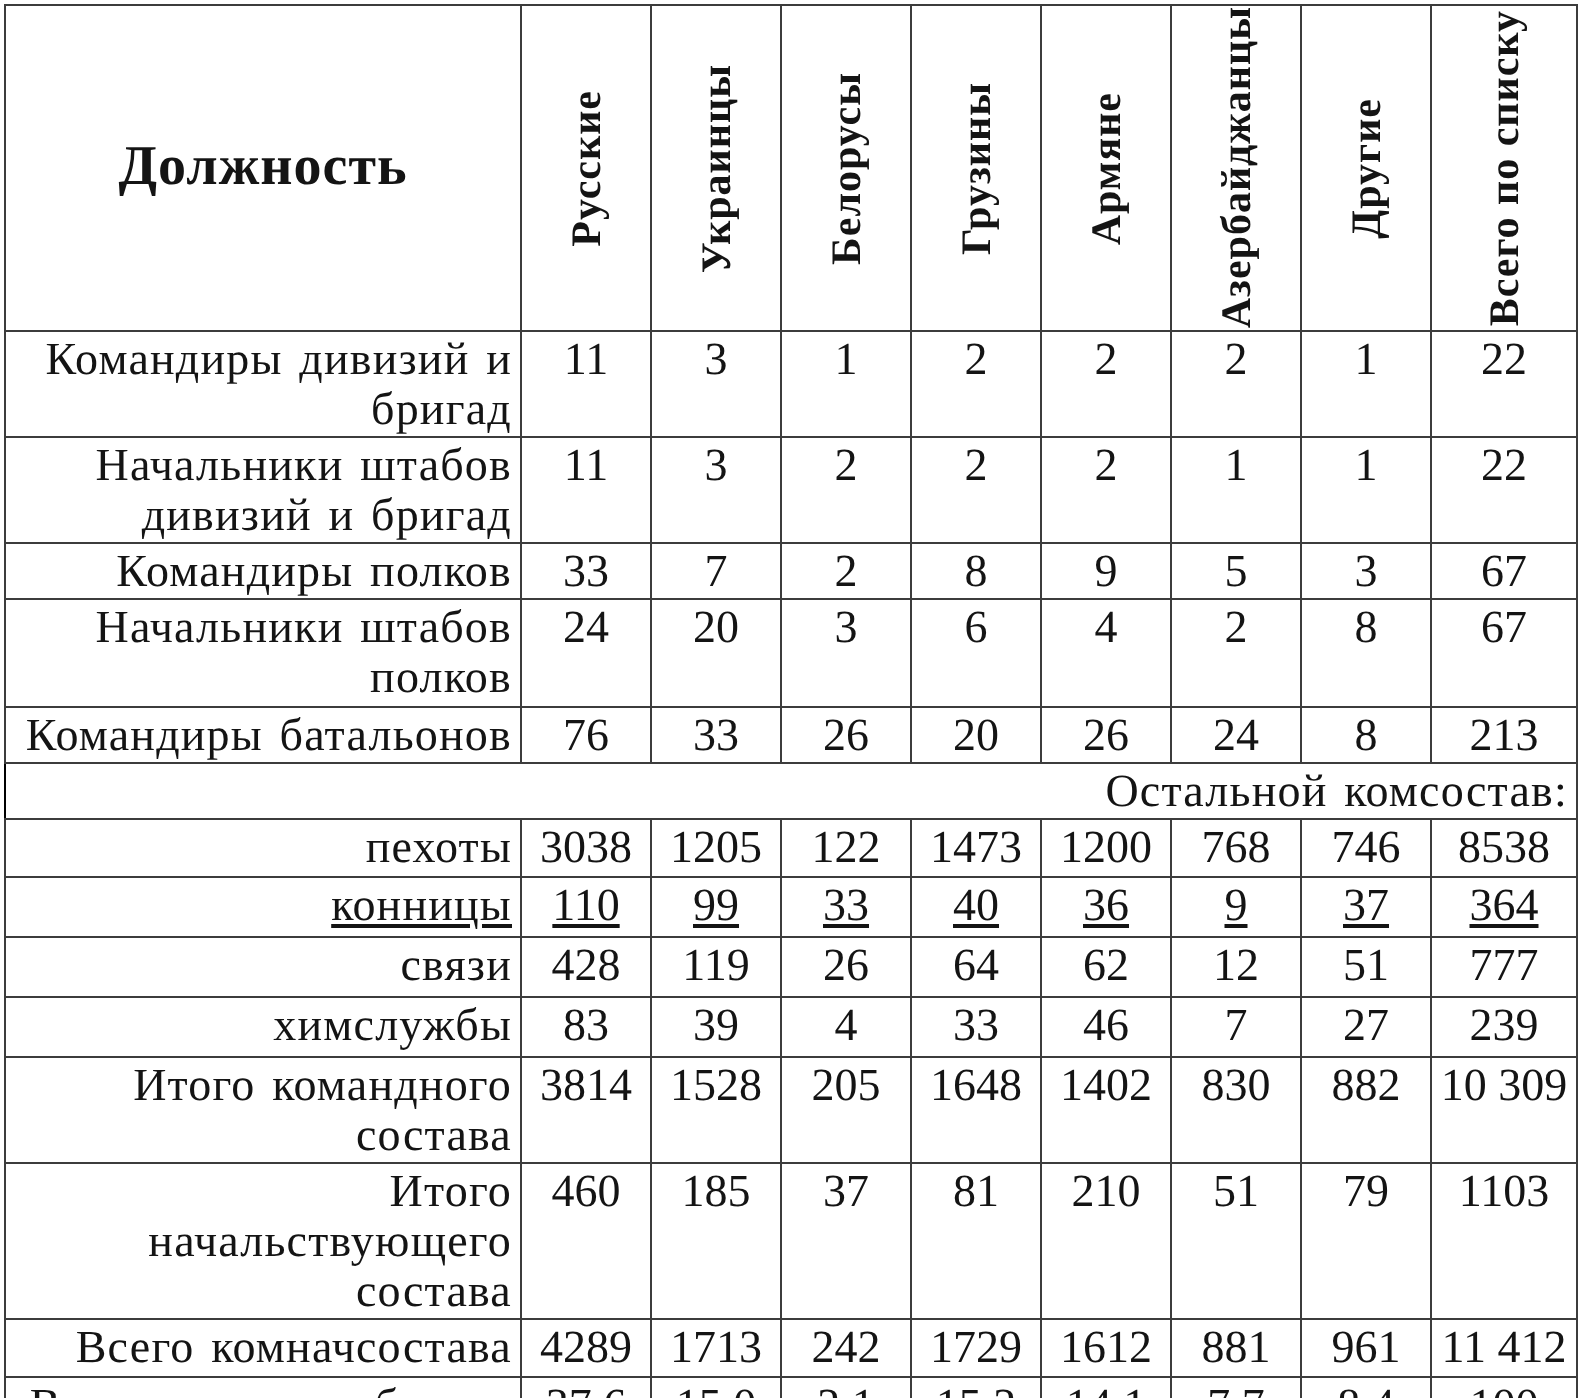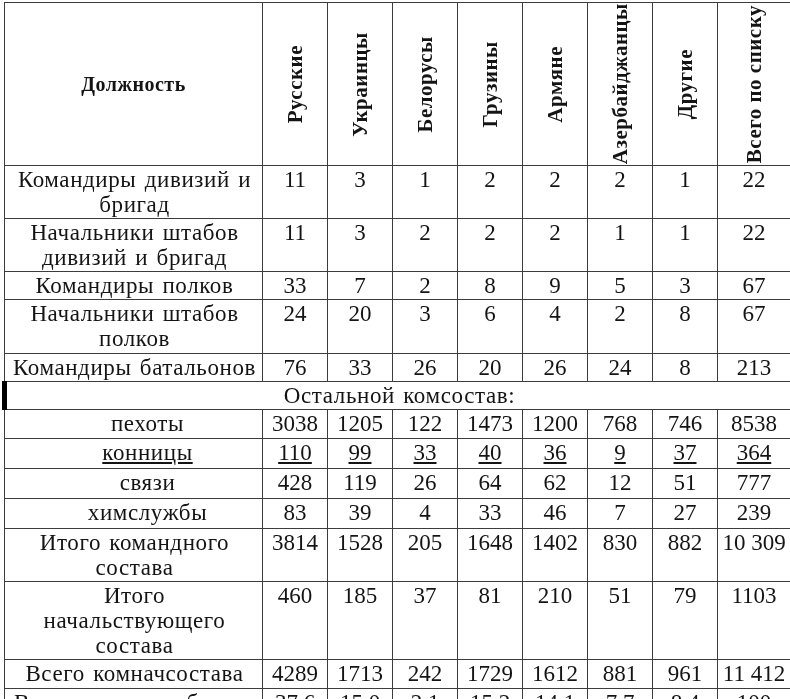--- a/index.html
+++ b/index.html
@@ -26,21 +26,21 @@
     overflow: hidden;
   }
   
   col.c-label { width: 258px; }
   col.c-num   { width: 65px;  }
   col.c-total { width: 73px;  }
 
   
   thead tr { height: 163px; }
   th.label-h {
-    font-size: 20px;
+    font-size: 28px;
     font-weight: bold;
     text-align: center;
     vertical-align: middle;
     letter-spacing: 0.5px;
   }
   th.vert {
     vertical-align: middle;
     font-weight: bold;
   }
   .vwrap {
@@ -57,28 +57,28 @@
     font-size: 21px;
     font-weight: bold;
     letter-spacing: 0.5px;
     line-height: 1;
   }
 
   
   td.label {
     font-size: 23px;
     line-height: 25px;
-    text-align: center;
+    text-align: right;
     vertical-align: top;
     padding: 1px 4px 1px 6px;
     letter-spacing: 0.6px;
     word-spacing: 2px;
   }
   td.label.indent { padding-left: 32px; }
-  td.label.section { border-left: 5px solid #000000; margin-top: 47px; }
+  td.label.section { border-left: 1px solid #000000; margin-top: 47px; }
   td.num {
     font-size: 23px;
     line-height: 25px;
     text-align: center;
     vertical-align: top;
     padding-top: 1px;
     white-space: nowrap;
   }
 
   

